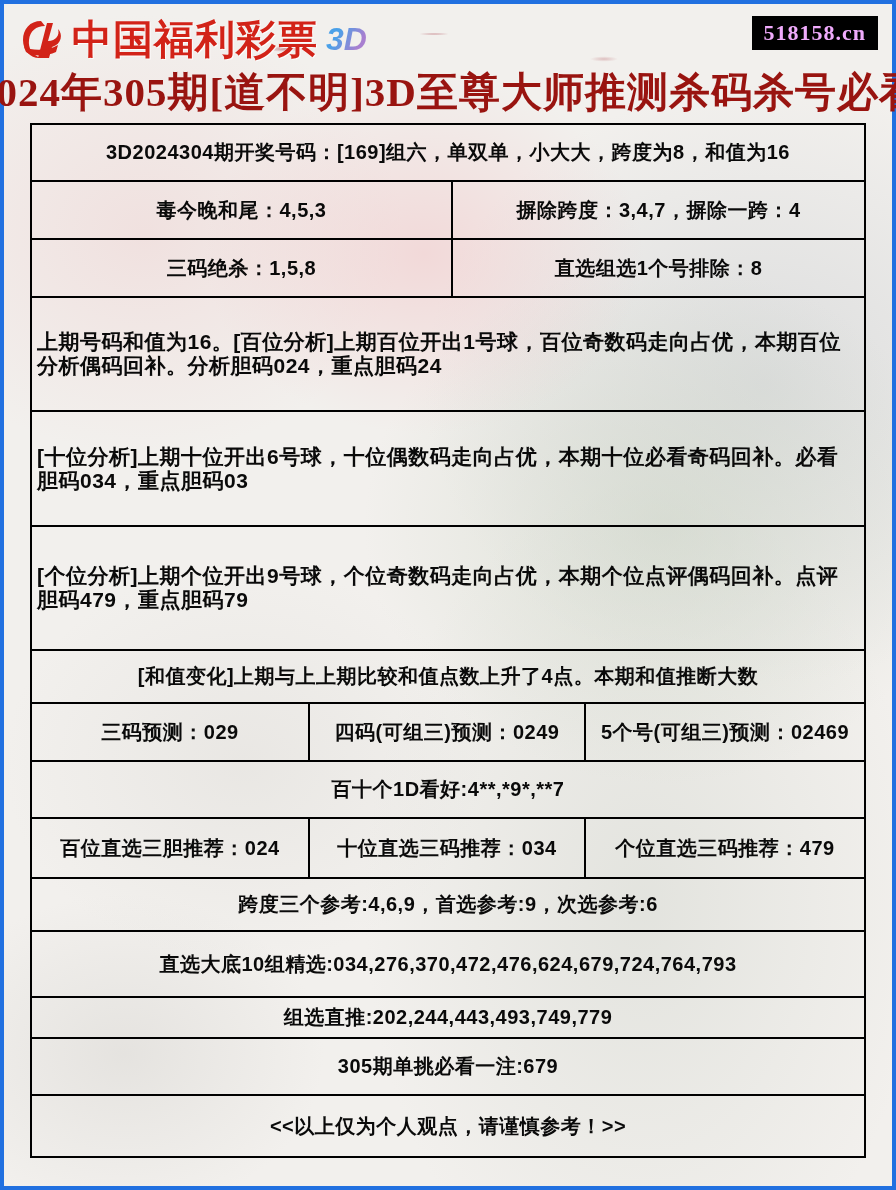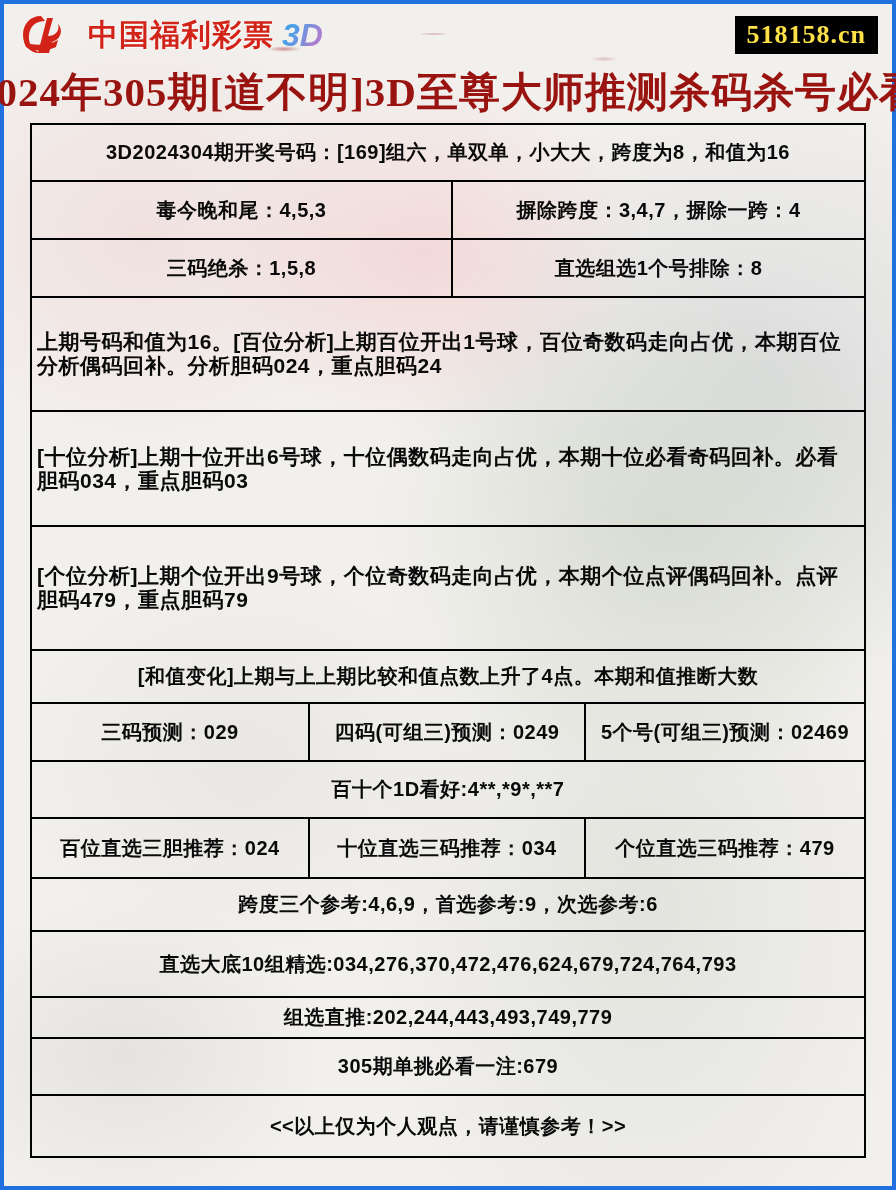--- a/index.html
+++ b/index.html
@@ -23,27 +23,27 @@
       radial-gradient(340px 300px at 760px 380px, rgba(198,202,206,.50), rgba(198,202,206,0)),
       radial-gradient(280px 420px at 640px 900px, rgba(208,212,204,.45), rgba(208,212,204,0)),
       radial-gradient(240px 200px at 240px 760px, rgba(224,222,218,.5), rgba(224,222,218,0)),
       radial-gradient(200px 160px at 120px 1050px, rgba(216,214,210,.5), rgba(216,214,210,0)),
       #f2f0ed;
   }
   
   .header{position:relative;height:58px;}
   .logo{position:absolute;left:14px;top:8px;display:flex;align-items:center;gap:8px;}
   .logo svg{display:block;}
-  .brand{color:#d22318;font-weight:bold;font-size:30px;letter-spacing:1px;
-         text-shadow:0 0 1px #fff,1px 1px 0 rgba(255,255,255,.8);margin-left:16px;}
+  .brand{color:#d22318;font-weight:bold;font-size:40px;letter-spacing:1px;
+         text-shadow:0 0 1px #fff,1px 1px 0 rgba(255,255,255,.8);}
   .brand3d{font-size:32px;font-weight:bold;font-style:italic;
            background:linear-gradient(120deg,#4aa0e8 30%,#a87fd0 75%);
            -webkit-background-clip:text;background-clip:text;color:transparent;}
-  .badge{position:absolute;right:14px;top:12px;background:#000;color:#fde047;
-         font-weight:bold;font-size:26px;padding:4px 12px;
+  .badge{position:absolute;right:14px;top:12px;background:#000;color:#f0abfc;
+         font-weight:bold;font-size:22px;padding:4px 12px;
          font-family:"Liberation Serif","DejaVu Serif",serif;letter-spacing:1px;}
   
   .title{margin:0;height:61px;display:flex;align-items:center;justify-content:center;
          color:#991410;font-family:"Liberation Serif","DejaVu Serif",serif;
          font-weight:bold;font-size:41px;letter-spacing:1px;white-space:nowrap;}
   
   .tbl{margin:0 26px;border:2px solid #000;}
   .row{display:flex;border-bottom:2px solid #000;box-sizing:border-box;}
   .row:last-child{border-bottom:none;}
   .cell{display:flex;align-items:center;justify-content:center;box-sizing:border-box;

